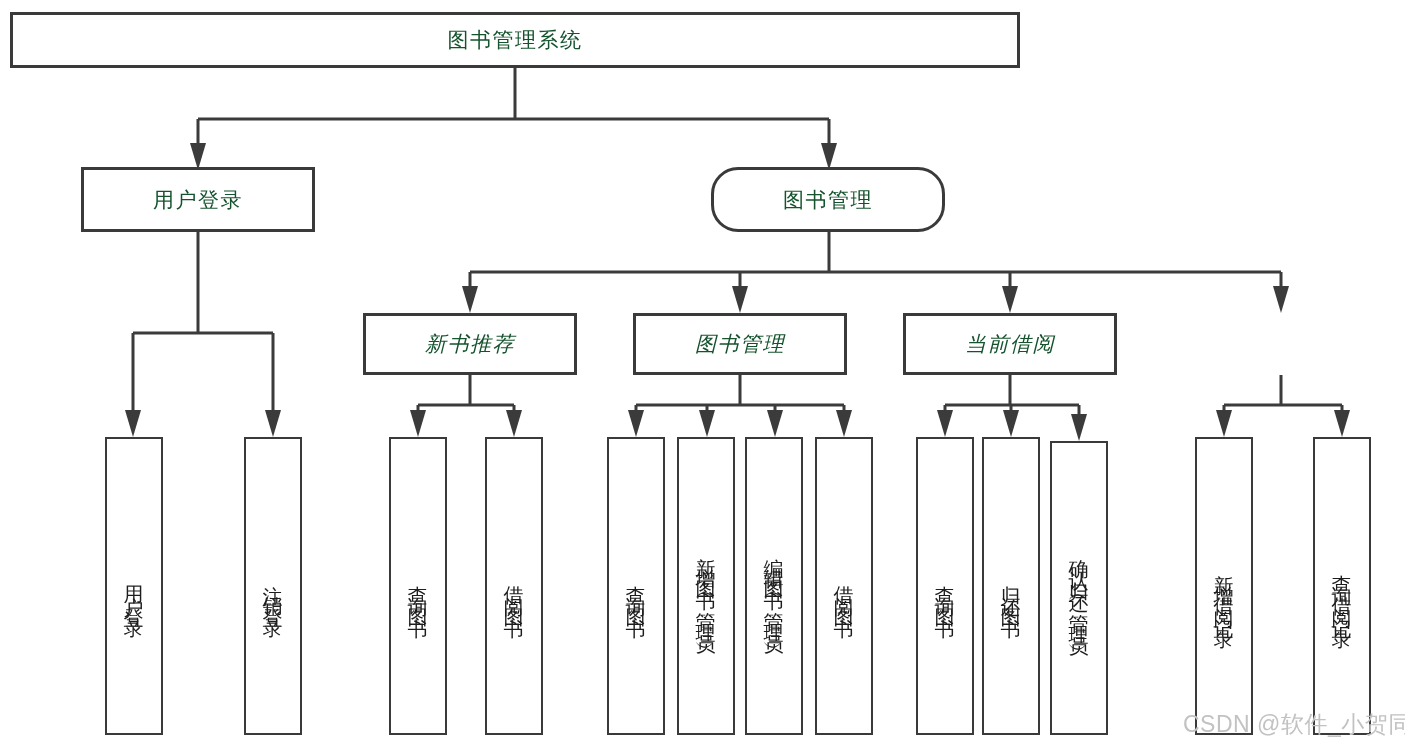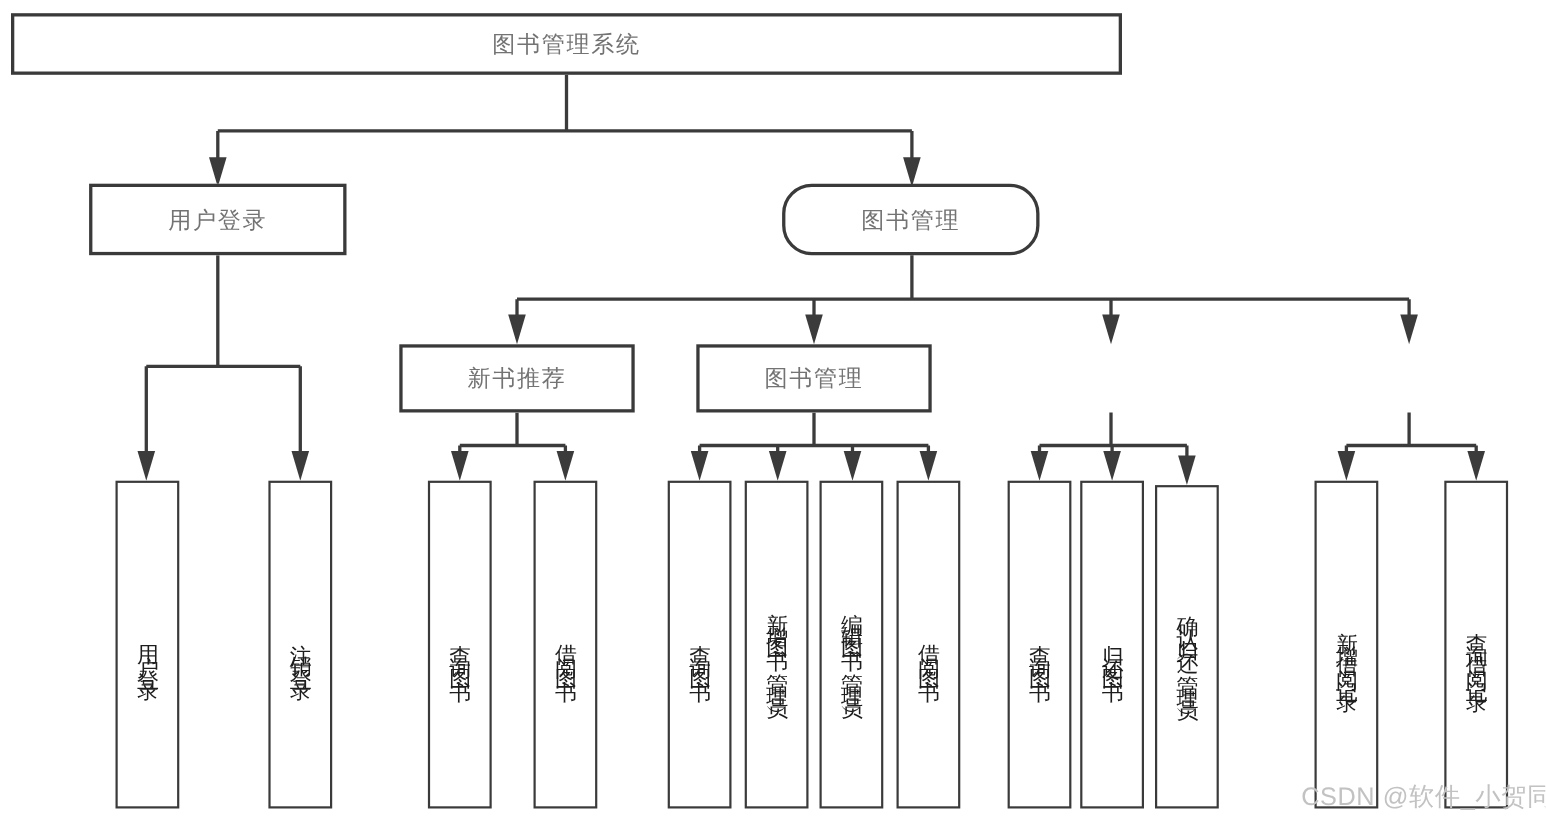--- a/index.html
+++ b/index.html
@@ -19,28 +19,28 @@
   .hnode {
     position: absolute;
     box-sizing: border-box;
     background: #ffffff;
     border: 3px solid #3a3a3a;
     display: flex;
     align-items: center;
     justify-content: center;
     font-size: 21px;
     letter-spacing: 1.5px;
-    color: #737373;
+    color: #14532d;
     z-index: 2;
   }
   .root  { left: 10px;  top: 12px;  width: 1010px; height: 56px; }
   .lv2   { top: 167px; width: 234px; height: 65px; }
   .lv2a  { left: 81px; }
   .lv2b  { left: 711px; border-radius: 27px; }
-  .lv3   { top: 313px; width: 214px; height: 62px; }
+  .lv3   { top: 313px; width: 214px; height: 62px; font-style: italic; }
   .lv3a  { left: 363px; }
   .lv3b  { left: 633px; }
   .lv3c  { left: 903px; }
   .lv3d  { left: 1174px; }
   .vnode {
     position: absolute;
     box-sizing: border-box;
     background: #ffffff;
     border: 2.5px solid #3a3a3a;
     top: 437px;
@@ -110,20 +110,21 @@
     </g>
   </svg>
 
   <div class="hnode root">图书管理系统</div>
 
   <div class="hnode lv2 lv2a">用户登录</div>
   <div class="hnode lv2 lv2b">图书管理</div>
 
   <div class="hnode lv3 lv3a">新书推荐</div>
   <div class="hnode lv3 lv3b">图书管理</div>
+  <div class="hnode lv3 lv3c">当前借阅</div>
 
   <div class="vnode" style="left:105px">
     <span class="vtext">用户登录</span>
   </div>
   <div class="vnode" style="left:244px">
     <span class="vtext">注销登录</span>
   </div>
 
   <div class="vnode" style="left:389px">
     <span class="vtext">查询图书</span>

